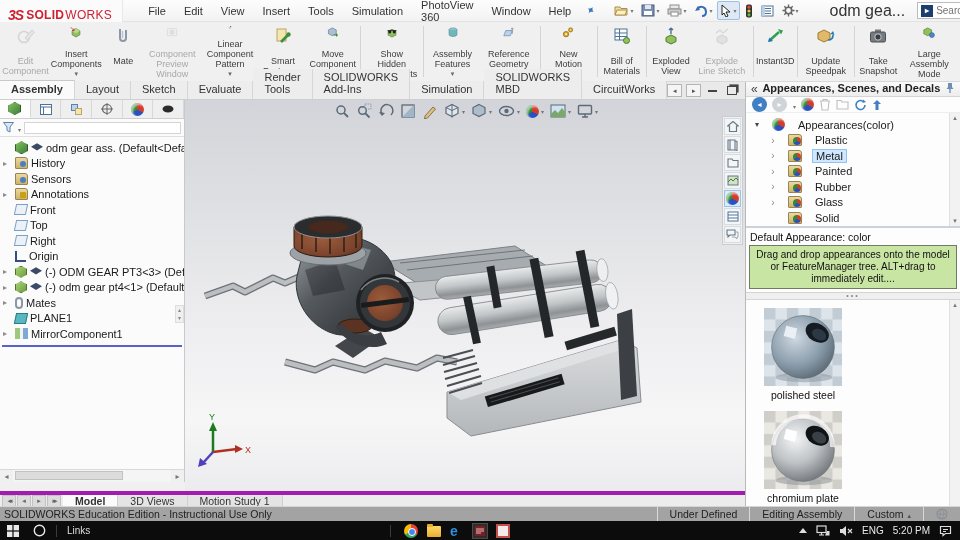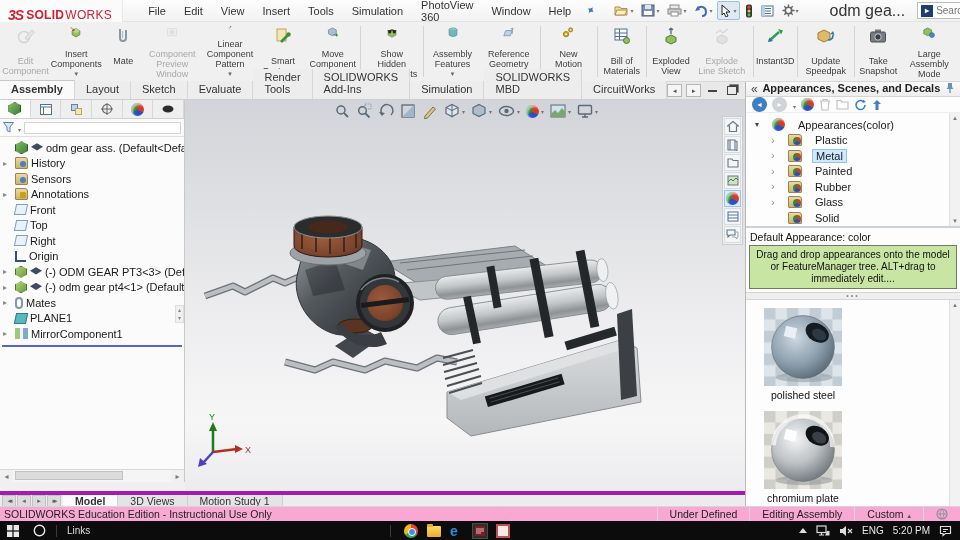--- a/index.html
+++ b/index.html
@@ -109,21 +109,21 @@
 .swatches{flex:1;position:relative;background:#fdfdfd;padding-top:8px}
 .swatch{width:78px;margin:0 6px 10px 18px;display:flex;flex-direction:column;align-items:center}
 .swatch .cap{font-size:10.5px;color:#111;margin-top:3px;white-space:nowrap}
 
 #bottomtabs{position:absolute;left:0;top:491px;width:745px;height:15px;background:#ececec;display:flex;align-items:stretch;border-top:4px solid #a21caf}
 .bnav{display:flex;align-items:center;padding:0 2px;gap:1px}
 .bnav i{width:14px;height:12px;background:#dcdcdc;border:1px solid #c2c2c2;color:#666;font-size:7px;display:flex;align-items:center;justify-content:center}
 .btab{padding:1px 12px;font-size:10.5px;color:#333;background:#e4e4e4;border-right:1px solid #cfcfcf;display:flex;align-items:center}
 .btab.active{background:#fbfbfb;font-weight:bold}
 
-#statusbar{position:absolute;left:0;top:506px;width:960px;height:15px;background:#f9a8d4;border-top:1px solid #d5d5d5;display:flex;align-items:center;font-size:10.5px;color:#222}
+#statusbar{position:absolute;left:0;top:506px;width:960px;height:15px;background:#a3a3a3;border-top:1px solid #d5d5d5;display:flex;align-items:center;font-size:10.5px;color:#222}
 #statusbar .msg{padding-left:4px}
 .sb-right{margin-left:auto;display:flex;align-items:flex-start;height:100%}
 .sb-item{padding:0 12px;border-left:1px solid #d8d8d8;height:100%;display:flex;align-items:center;gap:4px}
 .sb-item .up::before{content:"\25B4";font-size:7px;color:#555}
 
 #taskbar{position:absolute;left:0;top:521px;width:960px;height:19px;background:#0c0c0c;display:flex;align-items:center;color:#e8e8e8;font-size:10px}
 .tb-btn{width:26px;height:19px;display:flex;align-items:center;justify-content:center}
 .tb-sep{width:1px;height:12px;background:#3a3a3a;margin:0 4px}
 .tb-links{color:#ddd;padding:0 6px}
 .tb-apps{position:absolute;left:386px;display:flex;align-items:center;gap:9px;height:19px}

